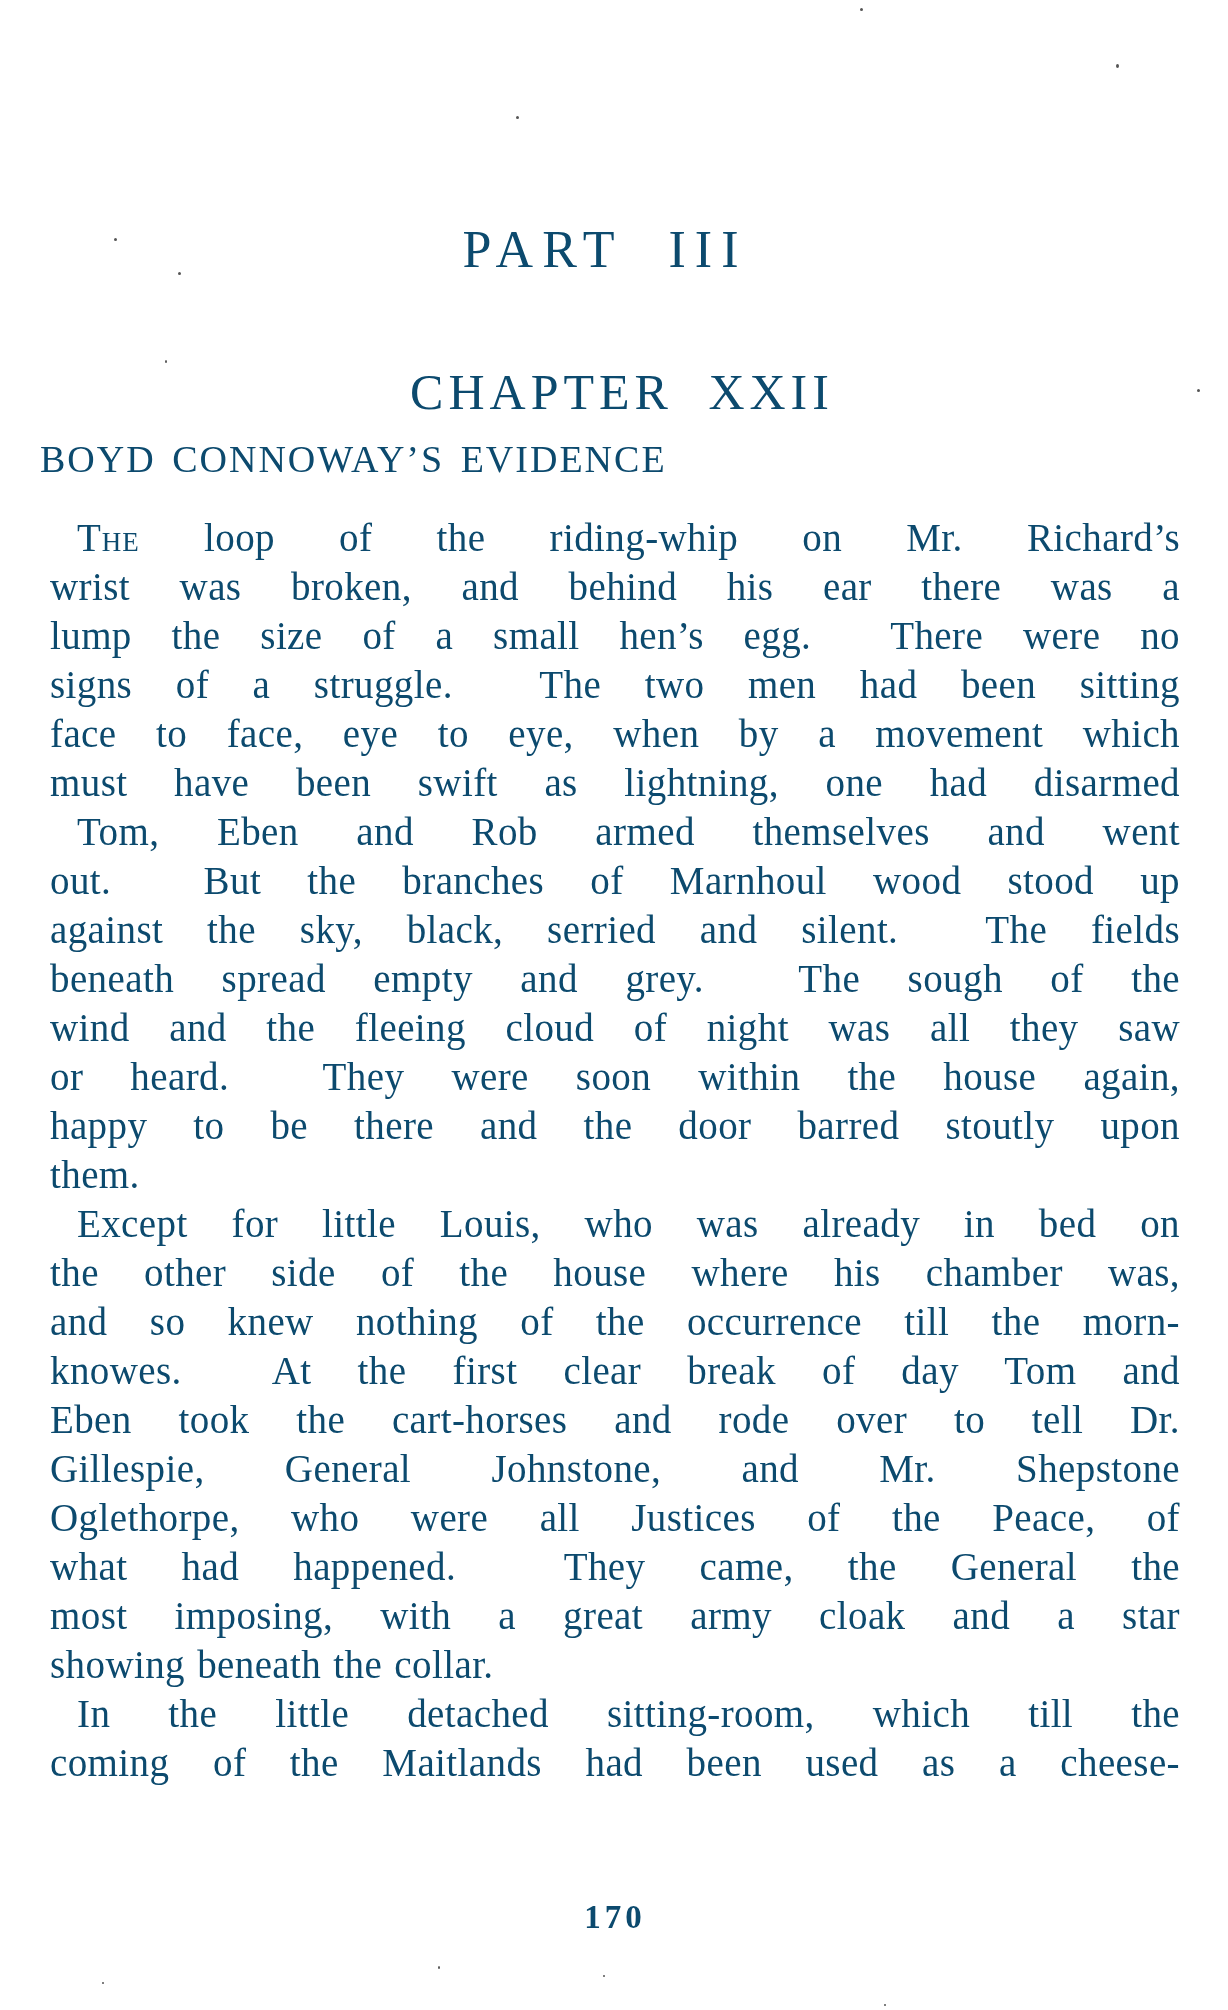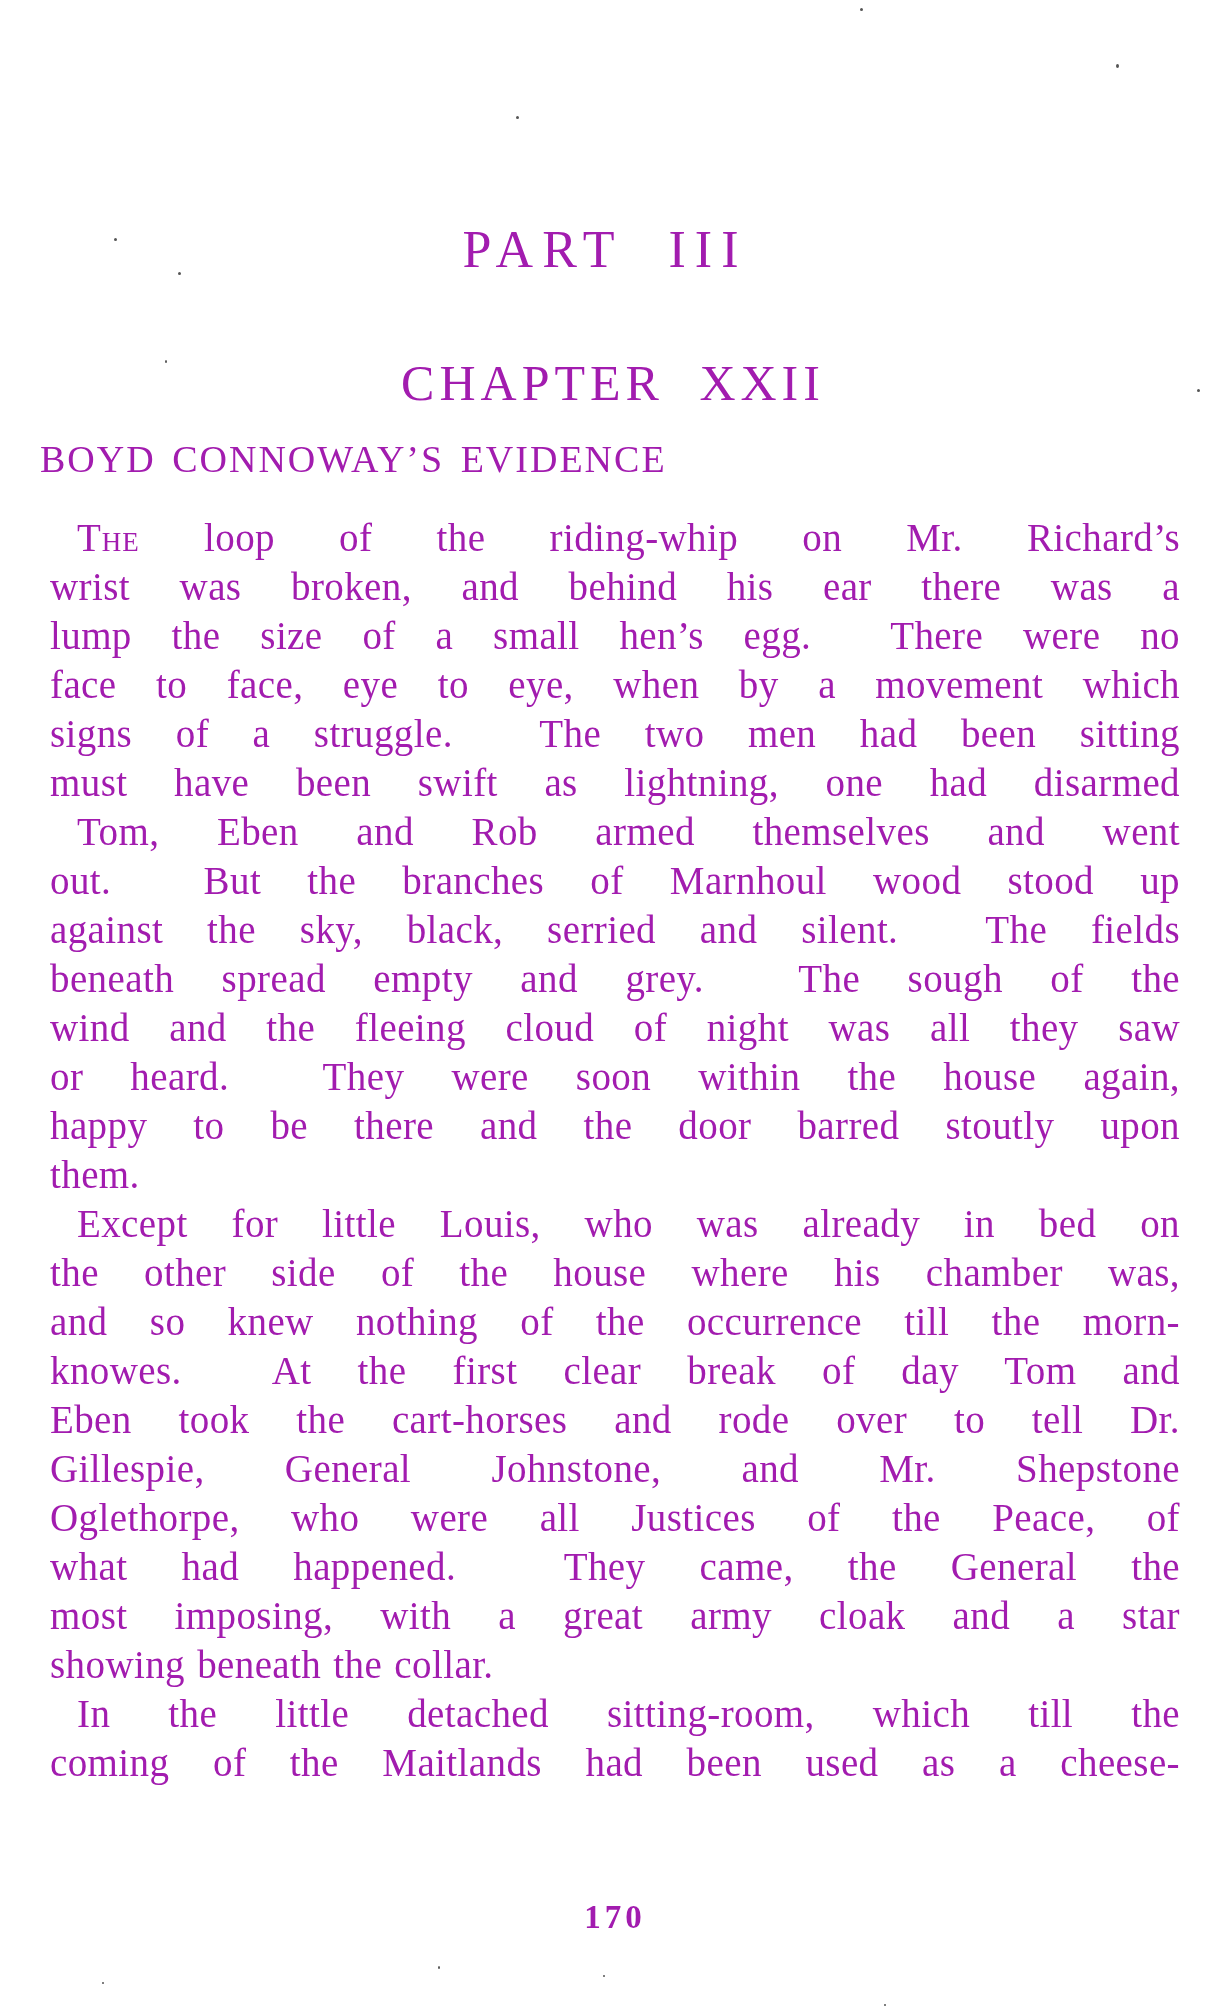--- a/index.html
+++ b/index.html
@@ -1,31 +1,31 @@
 <!DOCTYPE html>
 <html><head>
 <meta charset="utf-8">
 <style>
   html,body{margin:0;padding:0;background:#ffffff;}
   .page{
     position:relative;
     width:1228px;height:2010px;
     background:#ffffff;
-    color:#a21caf;
+    color:#0c4a6e;
     font-family:"Liberation Serif","DejaVu Serif",serif;
     overflow:hidden;
   }
   .h-part{
     position:absolute;top:224px;left:40px;width:1130px;margin:0;
     text-align:center;font-weight:normal;
     font-size:52px;line-height:1;
     letter-spacing:9px;word-spacing:24px;
   }
   .h-chapter{
-    position:absolute;top:350px;left:40px;width:1130px;margin:8px;
+    position:absolute;top:350px;left:40px;width:1130px;margin:17px;
     text-align:center;font-weight:normal;
     font-size:50px;line-height:1;
     letter-spacing:5px;word-spacing:18px;
   }
   .h-section{
     position:absolute;top:440px;left:40px;width:1130px;margin:0;
     font-weight:normal;
     font-size:38px;line-height:1;
     letter-spacing:2px;word-spacing:5px;
   }
@@ -59,22 +59,22 @@
   <h1 class="h-part">PART III</h1>
 
   <h2 class="h-chapter">CHAPTER XXII</h2>
 
   <h3 class="h-section">BOYD CONNOWAY’S EVIDENCE</h3>
 
   <div class="body-text" id="body-text">
       <div class="line indent"><span class="smallcaps">The</span> loop of the riding-whip on Mr. Richard’s</div>
       <div class="line">wrist was broken, and behind his ear there was a</div>
       <div class="line">lump the size of a small hen’s egg.&nbsp; There were no</div>
+      <div class="line">signs of a struggle.&nbsp; The two men had been sitting</div>
       <div class="line">face to face, eye to eye, when by a movement which</div>
-      <div class="line">signs of a struggle.&nbsp; The two men had been sitting</div>
       <div class="line">must have been swift as lightning, one had disarmed</div>
       <div class="line indent">Tom, Eben and Rob armed themselves and went</div>
       <div class="line">out.&nbsp; But the branches of Marnhoul wood stood up</div>
       <div class="line">against the sky, black, serried and silent.&nbsp; The fields</div>
       <div class="line">beneath spread empty and grey.&nbsp; The sough of the</div>
       <div class="line">wind and the fleeing cloud of night was all they saw</div>
       <div class="line">or heard.&nbsp; They were soon within the house again,</div>
       <div class="line">happy to be there and the door barred stoutly upon</div>
       <div class="line flush">them.</div>
       <div class="line indent">Except for little Louis, who was already in bed on</div>

